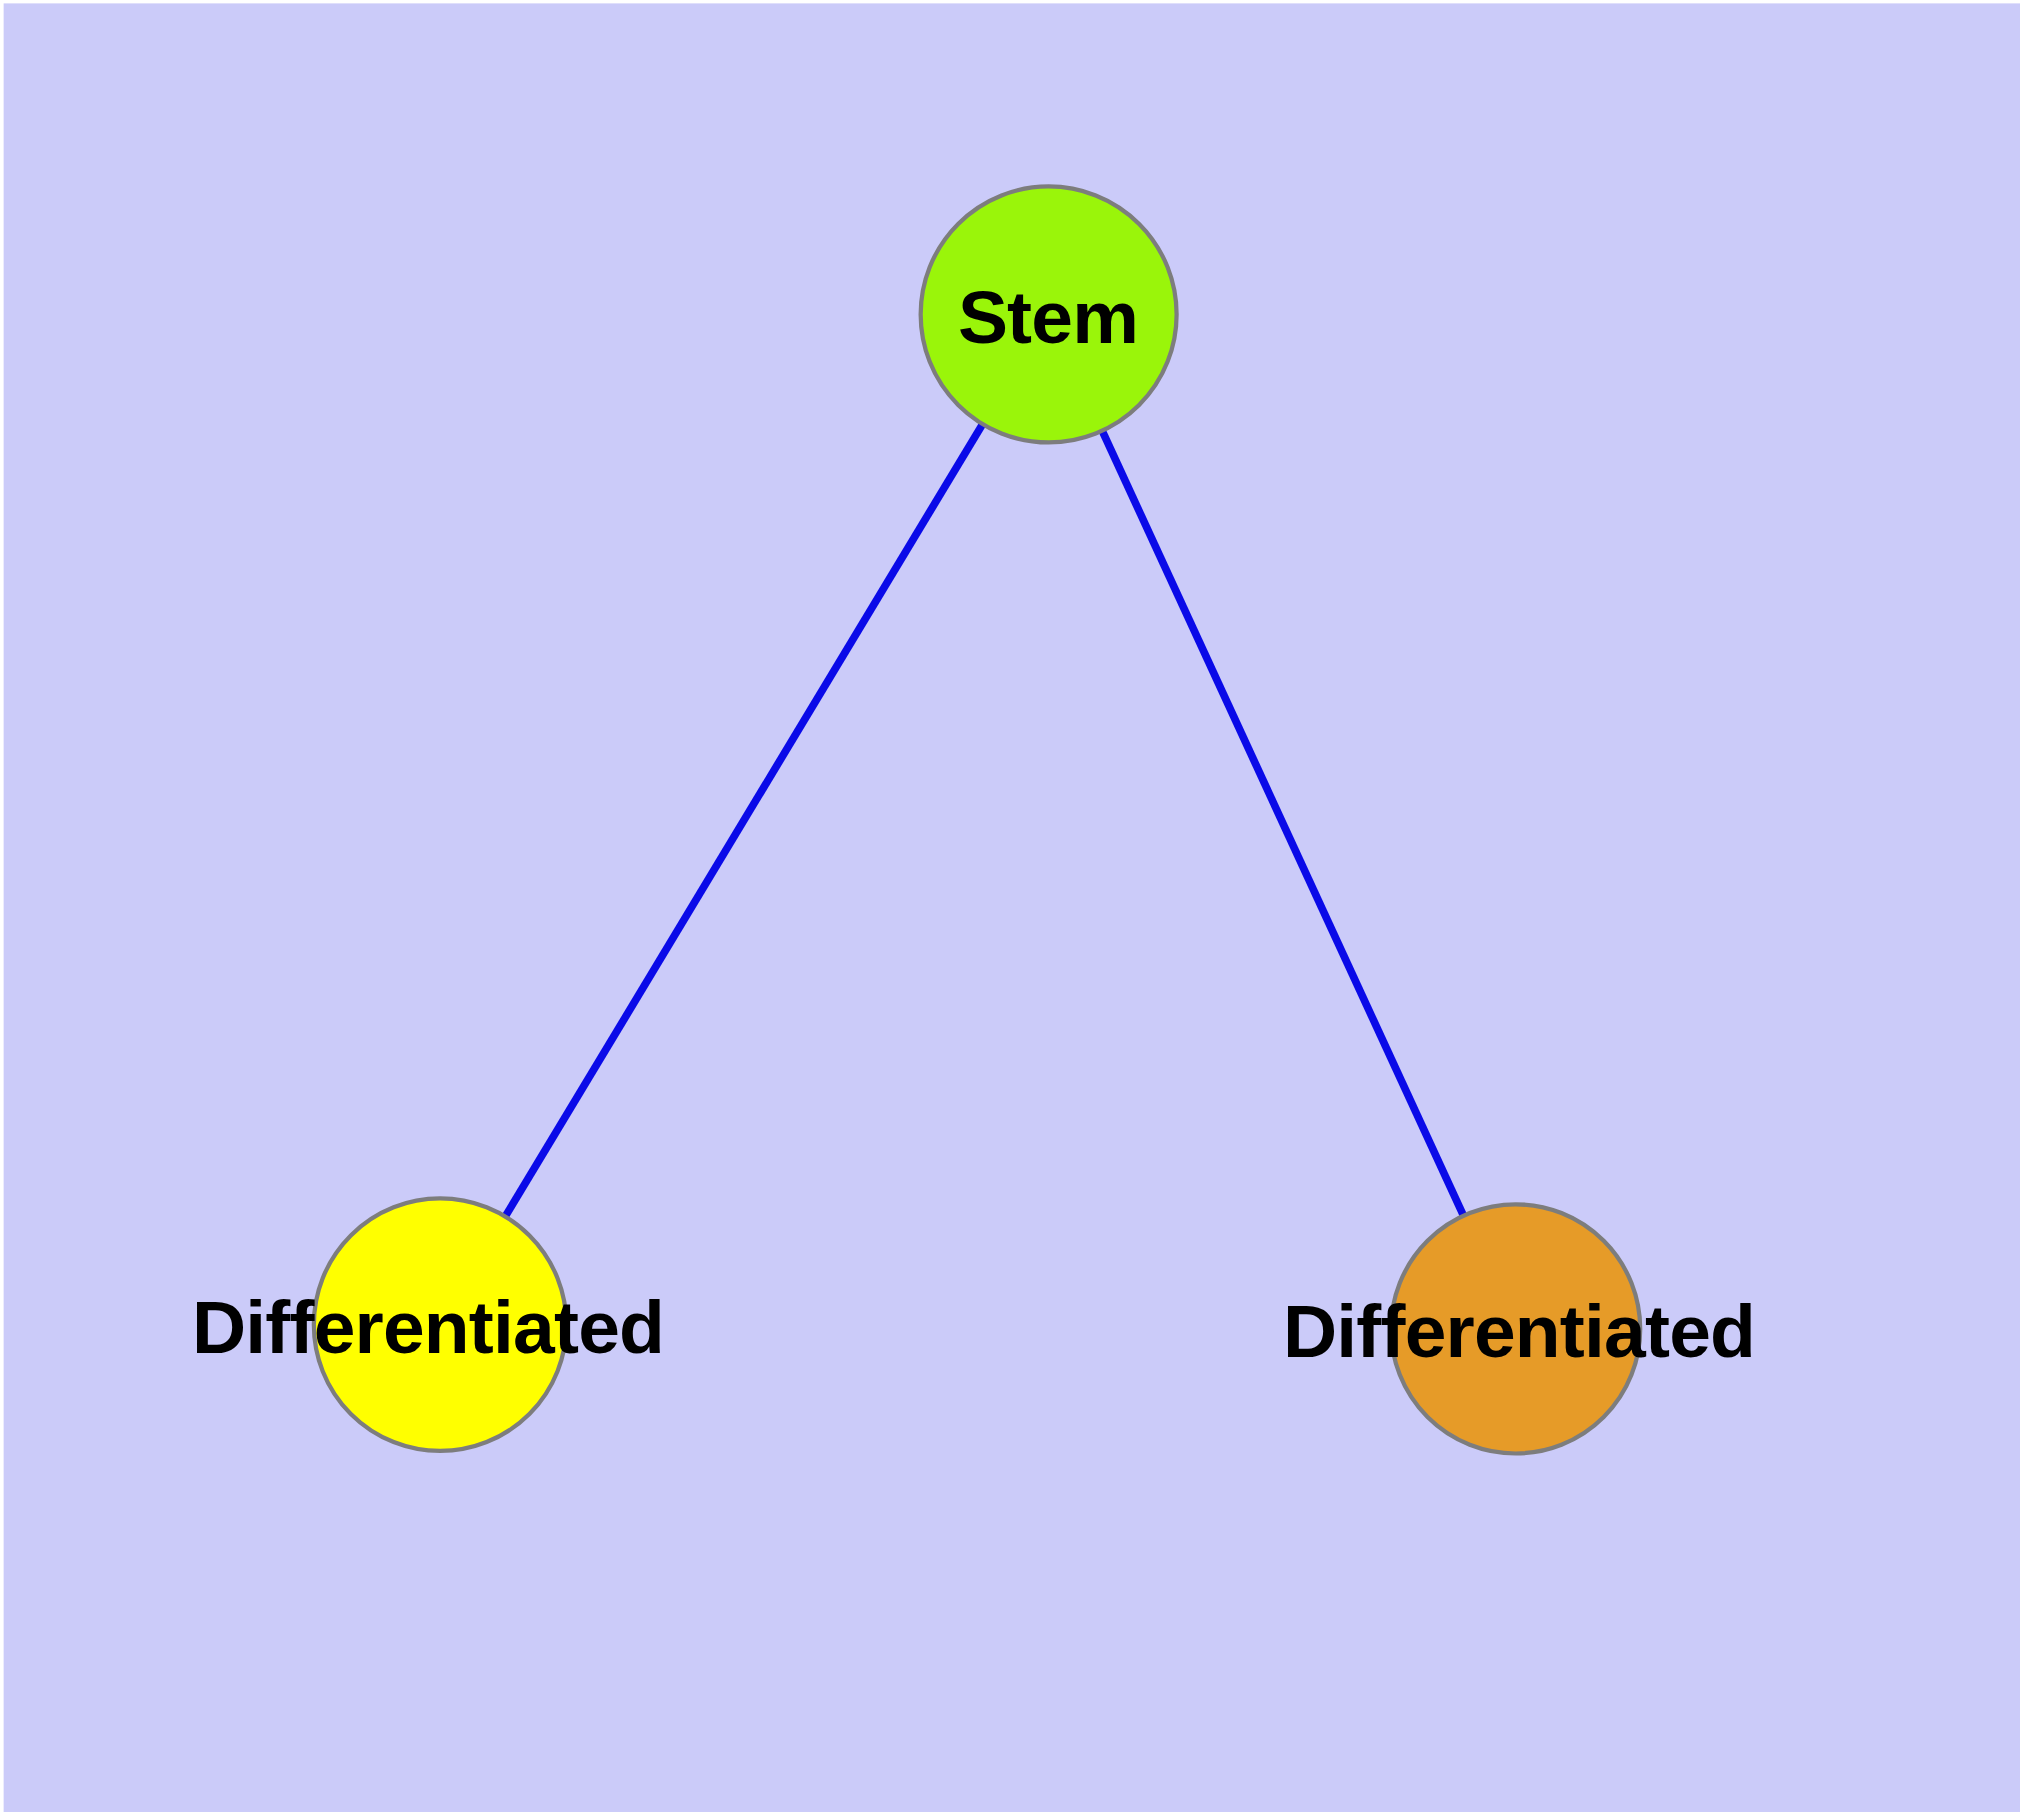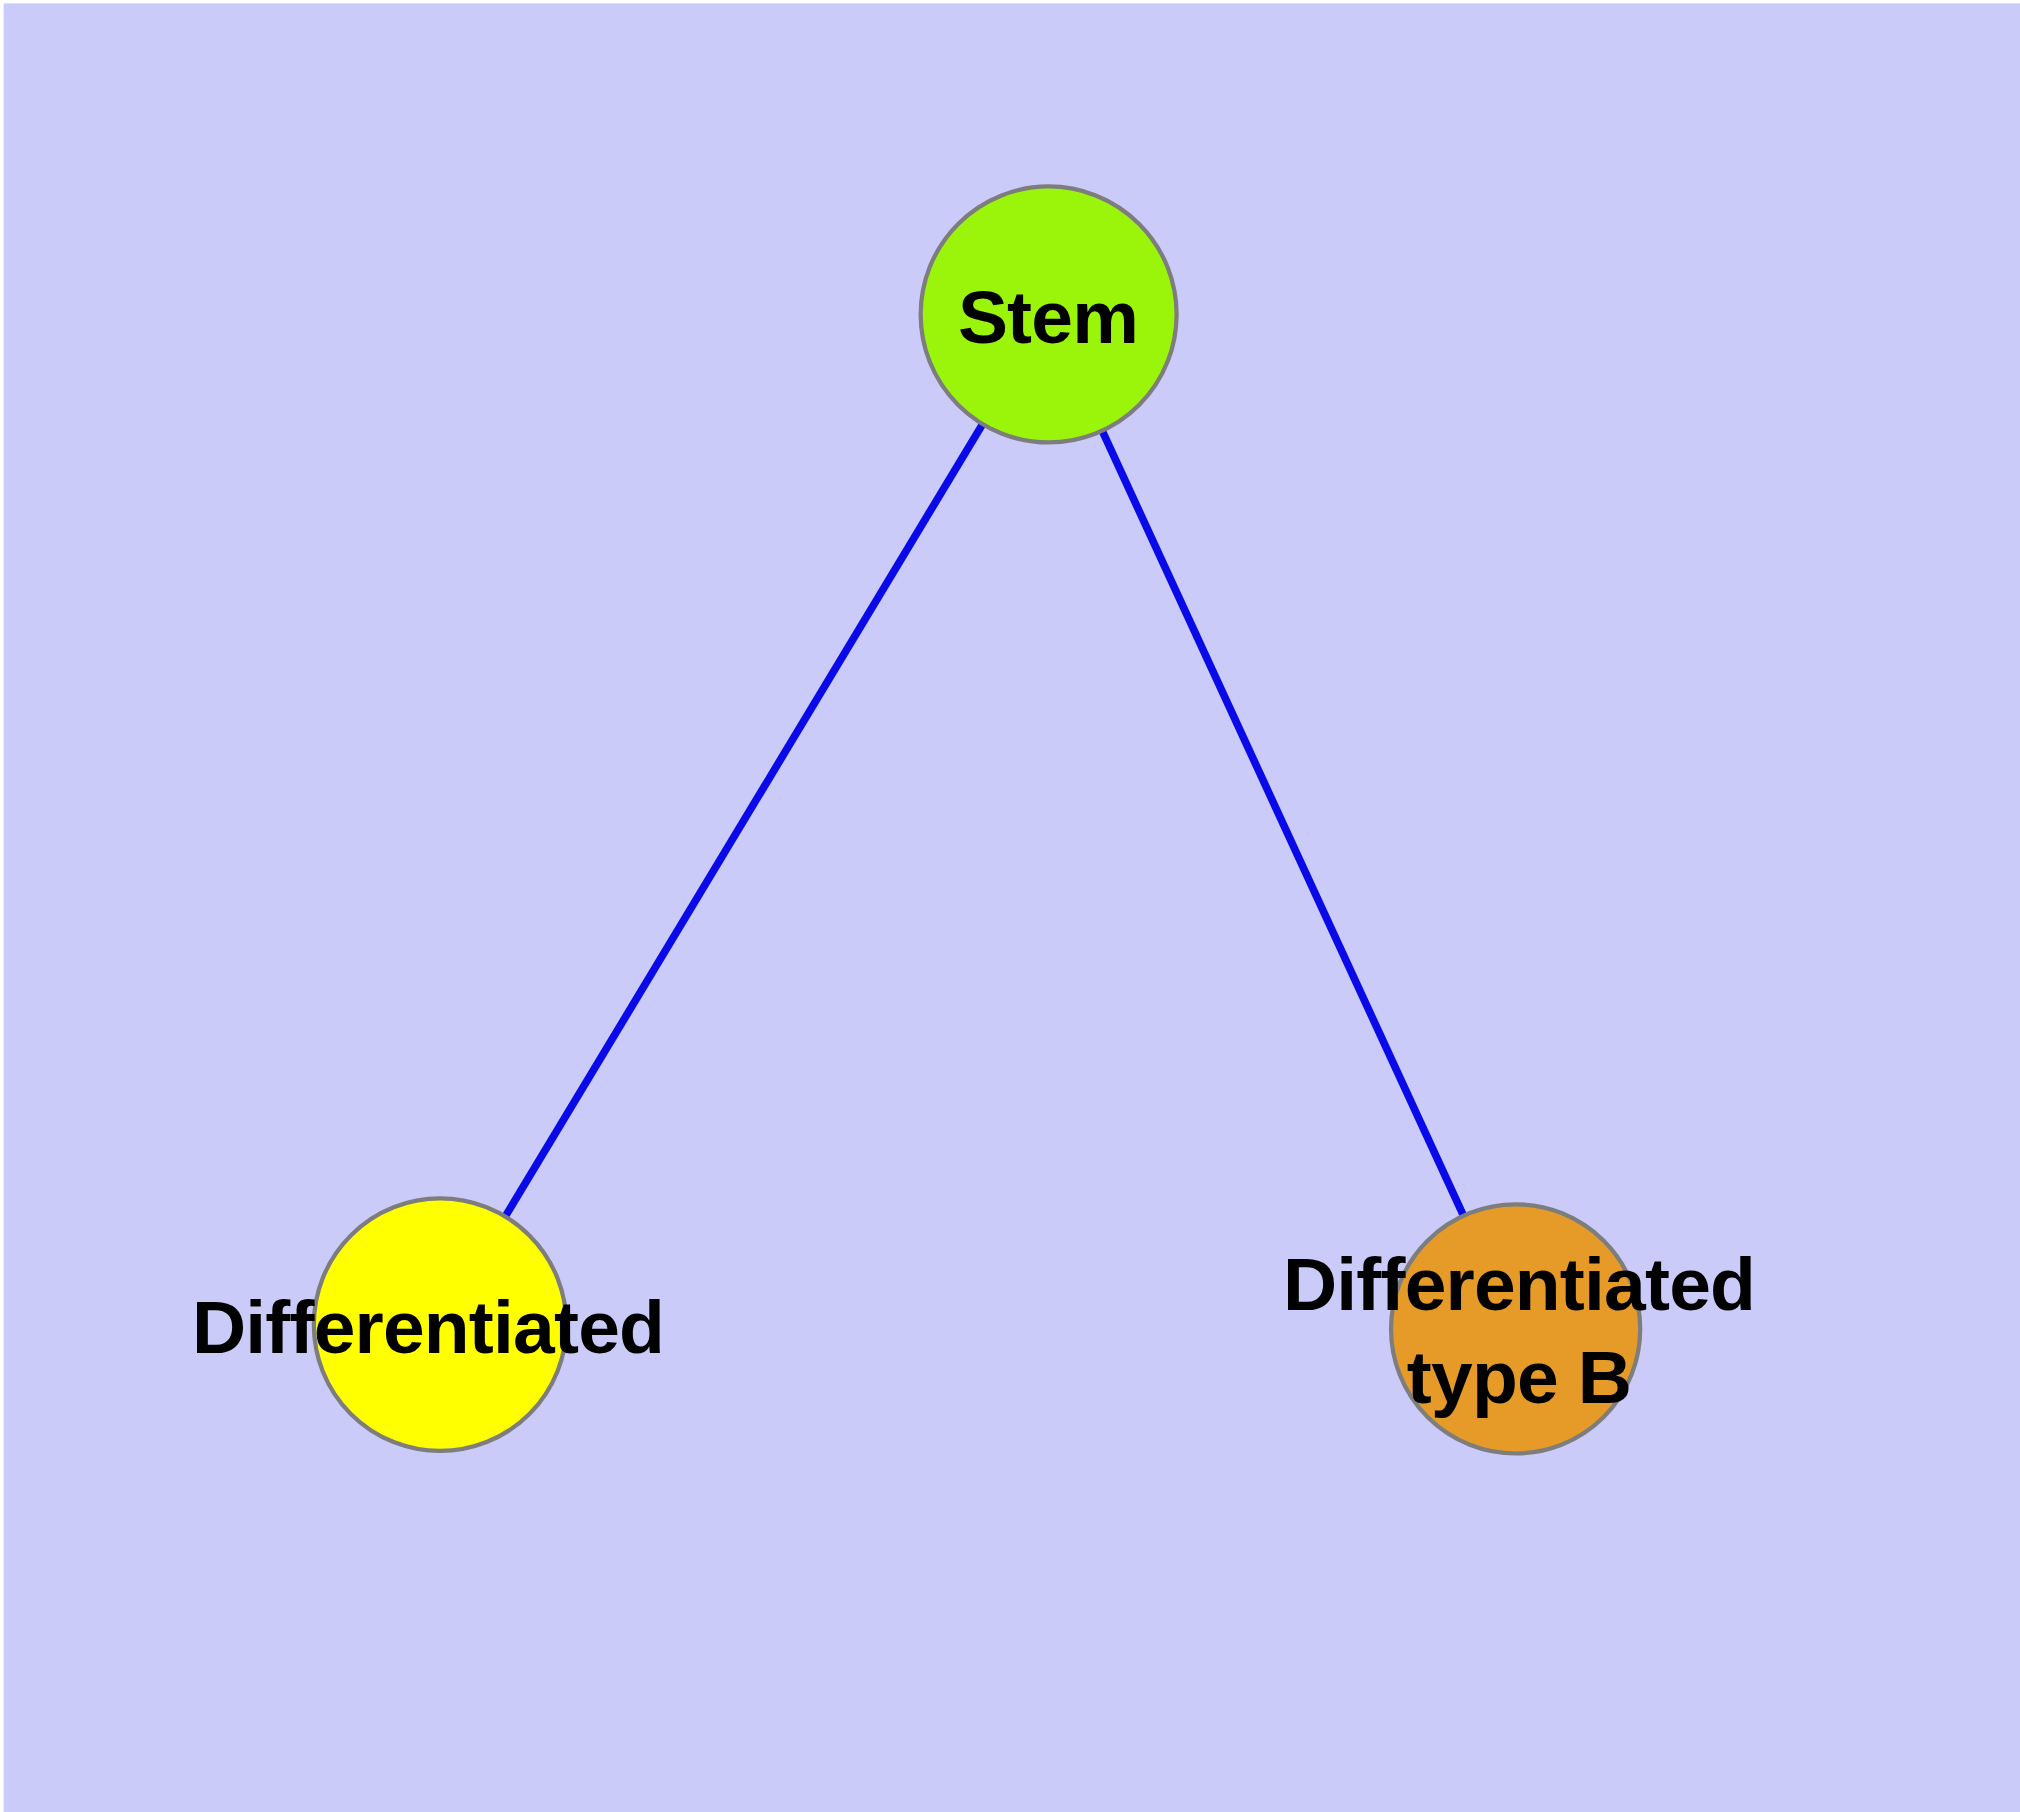--- a/index.html
+++ b/index.html
@@ -66,17 +66,16 @@
   <div class="node-label" style="left:1048px; top:317px;">
     <div>Stem</div>
   </div>
 
   <div class="node-label" style="left:428px; top:1327px;">
     <div>Differentiated</div>
   </div>
 
   <div class="node-label" style="left:1519px; top:1331px;">
     <div>Differentiated</div>
-    <div>type B</div>
   </div>
 
 </div>
 
 
 </body></html>

